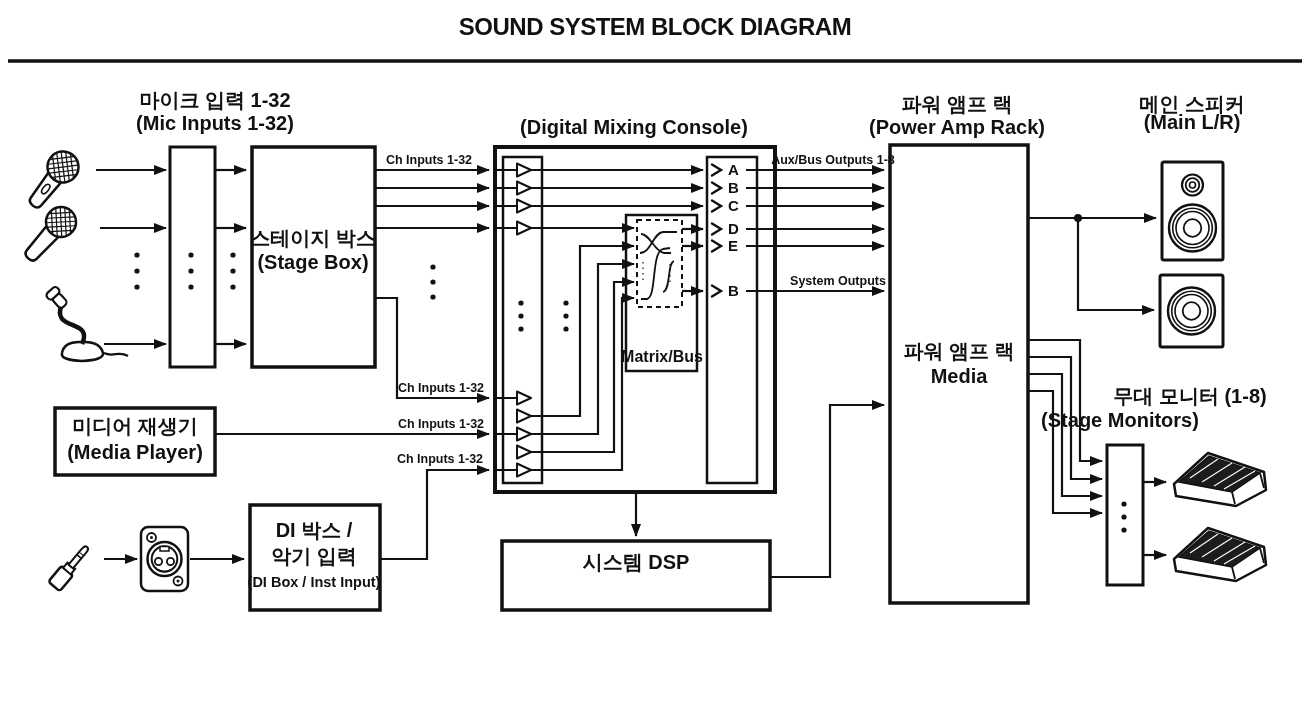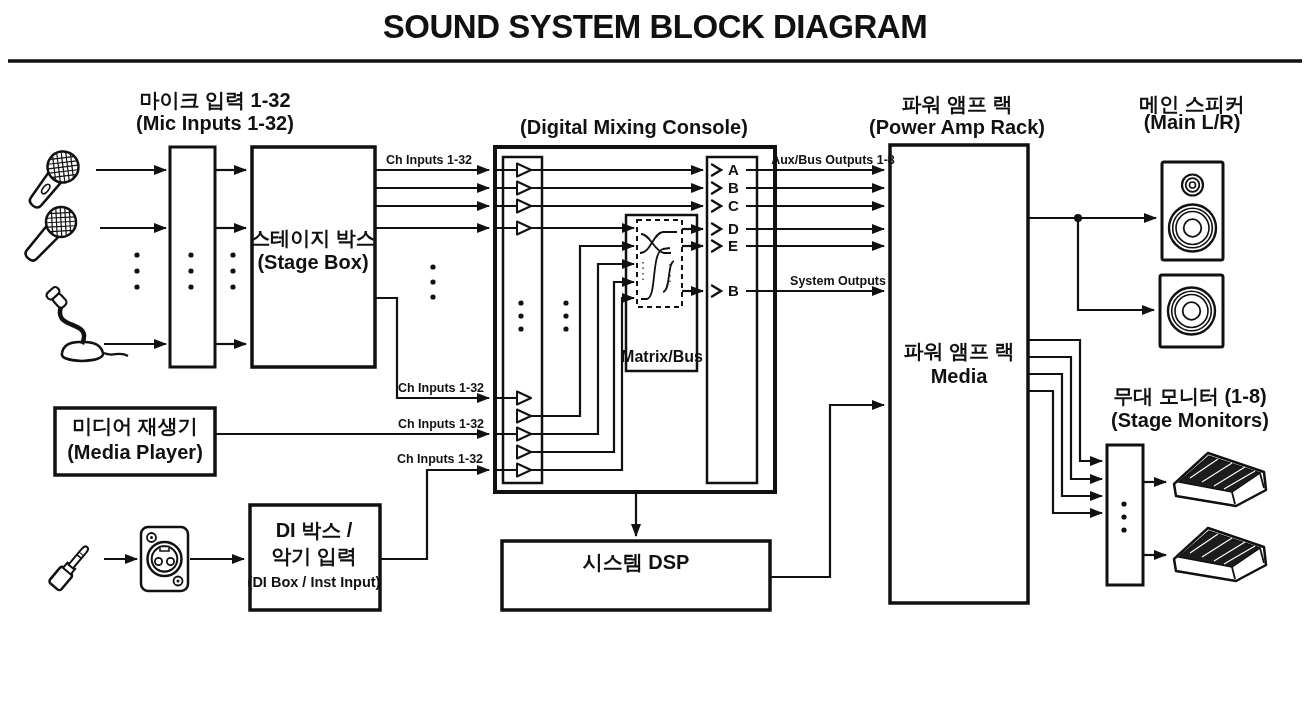--- a/index.html
+++ b/index.html
@@ -1,21 +1,21 @@
 <!DOCTYPE html>
 <html><head>
 <meta charset="utf-8">
 <style>
   html,body{margin:0;padding:0;background:#fff;}
   .canvas{position:relative;width:1310px;height:723px;background:#ffffff;color:#111;
           font-family:"Liberation Sans","DejaVu Sans",sans-serif;overflow:hidden;}
   svg{position:absolute;left:0;top:0;}
   .lbl{position:absolute;transform:translateX(-50%);white-space:nowrap;font-weight:bold;
        text-align:center;color:#111;}
-  .title{font-size:33px;line-height:38px;letter-spacing:-0.5px;}
+  .title{font-size:24px;line-height:38px;letter-spacing:-0.5px;}
   .t20{font-size:20px;line-height:23px;}
   .t14{font-size:14.5px;line-height:17px;}
   .t12{font-size:12.5px;line-height:13px;}
   .t13{font-size:16px;line-height:14px;}
   .chl{position:absolute;font-weight:bold;font-size:15px;line-height:16px;white-space:nowrap;color:#111;}
 </style>
 </head>
 <body>
 
 <div class="canvas">
@@ -296,21 +296,21 @@
   <div class="lbl t20" style="left:314px;top:519px;">DI 박스 /</div>
   <div class="lbl t20" style="left:314px;top:545px;">악기 입력</div>
   <div class="lbl t14" style="left:314px;top:574px;">(DI Box / Inst Input)</div>
 
   <div class="lbl t20" style="left:636px;top:551px;">시스템 DSP</div>
 
   <div class="lbl t20" style="left:959px;top:340px;">파워 앰프 랙</div>
   <div class="lbl t20" style="left:959px;top:365px;">Media</div>
 
   <div class="lbl t20" style="left:1190px;top:385px;">무대 모니터 (1-8)</div>
-  <div class="lbl t20" style="left:1190px;top:409px;text-align:center;">(Stage Monitors)</div>
+  <div class="lbl t20" style="left:1120px;top:409px;text-align:center;">(Stage Monitors)</div>
 
   <div class="lbl t13" style="left:662px;top:350px;">Matrix/Bus</div>
 
   <div class="lbl t12" style="left:429px;top:154px;">Ch Inputs 1-32</div>
   <div class="lbl t12" style="left:441px;top:382px;">Ch Inputs 1-32</div>
   <div class="lbl t12" style="left:441px;top:418px;">Ch Inputs 1-32</div>
   <div class="lbl t12" style="left:440px;top:453px;">Ch Inputs 1-32</div>
   <div class="lbl t12" style="left:833px;top:154px;">Aux/Bus Outputs 1-8</div>
   <div class="lbl t12" style="left:838px;top:275px;">System Outputs</div>
 

